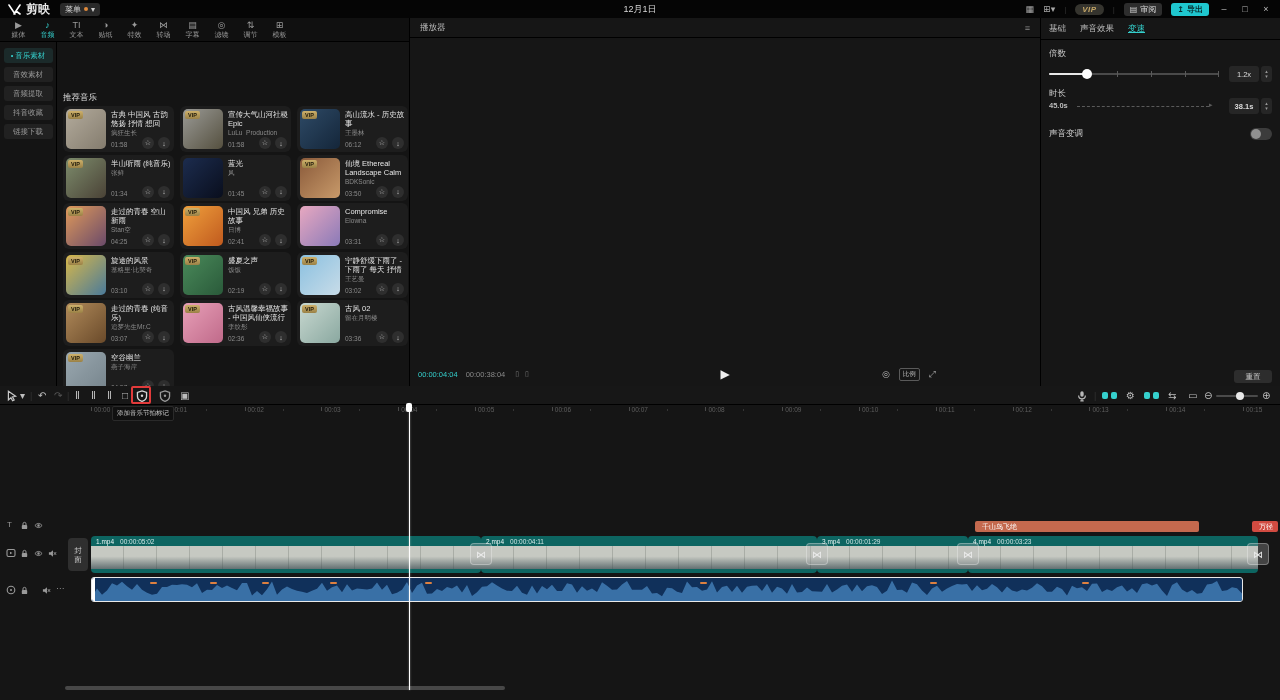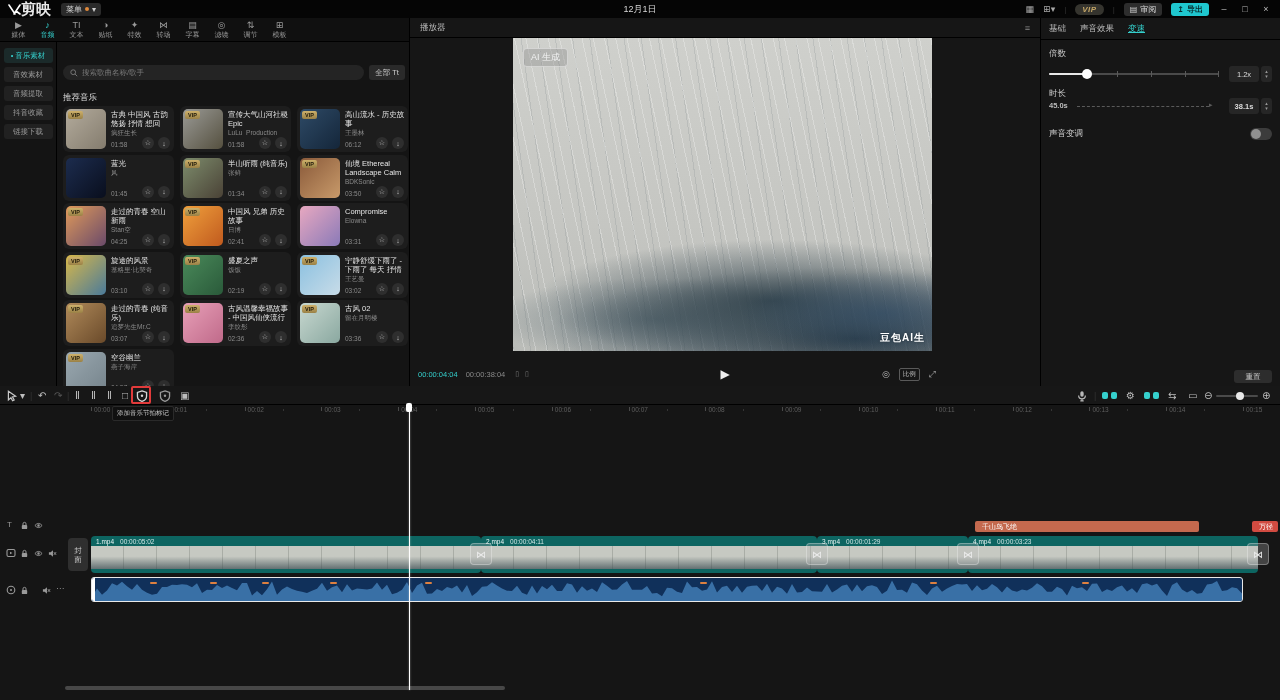--- a/index.html
+++ b/index.html
@@ -3,21 +3,21 @@
 <meta charset="utf-8">
 <style>
   *{margin:0;padding:0;box-sizing:border-box;}
   html,body{width:1280px;height:700px;background:#000;overflow:hidden;
     font-family:"Liberation Sans","DejaVu Sans",sans-serif;-webkit-font-smoothing:antialiased;}
   .app{position:relative;width:1280px;height:700px;background:#0a0a0a;color:#ccc;}
 
   
   .titlebar{position:absolute;left:0;top:0;width:1280px;height:18px;background:#050505;display:flex;align-items:center;}
   .logo{margin-left:8px;width:13px;height:11px;}
-  .appname{font-size:15px;font-weight:bold;color:#e8e8e8;}
+  .appname{margin-left:5px;font-size:12px;font-weight:bold;color:#e8e8e8;}
   .menubtn{margin-left:10px;height:13px;background:#2a2a2a;border-radius:3px;display:flex;align-items:center;
     padding:0 5px;font-size:8px;color:#cfcfcf;gap:3px;cursor:pointer;}
   .menudot{width:4px;height:4px;border-radius:50%;background:#e08a3c;}
   .proj-title{position:absolute;left:0;right:0;text-align:center;font-size:9px;color:#d8d8d8;pointer-events:none;}
   .tb-right{position:absolute;right:8px;top:0;height:18px;display:flex;align-items:center;gap:9px;}
   .tb-ic{font-size:9px;color:#a8a8a8;line-height:18px;cursor:pointer;}
   .tb-sep{color:#333;font-size:8px;}
   .vipbadge{background:#35342e;color:var(--vip);font-size:8px;font-weight:bold;font-style:italic;
     padding:1px 7px;border-radius:6px;letter-spacing:.5px;}
   .pillbtn{height:13px;display:flex;align-items:center;gap:3px;background:#2d2d2d;color:#ddd;
@@ -259,33 +259,20 @@
             <span>音频提取</span>
           </div>
           <div class="sitem">
             <span>抖音收藏</span>
           </div>
           <div class="sitem">
             <span>链接下载</span>
           </div>
         </aside>
       <div class="lib">
-        <div class="searchrow">
-          <div class="search">
-            <svg width="8" height="8" viewBox="0 0 10 10">
-              <circle cx="4" cy="4" r="3" fill="none" stroke="#777" stroke-width="1.2"></circle>
-              <line x1="6.3" y1="6.3" x2="9" y2="9" stroke="#777" stroke-width="1.2"></line>
-            </svg>
-            <span class="ph">搜索歌曲名称/歌手</span>
-          </div>
-          <div class="filterbtn">
-            <span>全部</span>
-            <span>Tt</span>
-          </div>
-        </div>
         <div class="sectitle">推荐音乐</div>
         <div class="cards" id="cardGrid">
             <div class="card">
     <div class="thumb" style="background:linear-gradient(135deg,#b3ab9c,#847c6e)"></div>
     <div class="vip">VIP</div>
     <div class="ctext">
       <div class="ctitle">古典 中国风 古韵 悠扬 抒情 想回 six</div>
       <div class="cartist">疯狂生长</div>
     </div>
     <div class="cdur">01:58</div>
@@ -314,40 +301,40 @@
       <div class="ctitle">高山流水 - 历史故事</div>
       <div class="cartist">王墨林</div>
     </div>
     <div class="cdur">06:12</div>
     <div class="cbtns">
       <div class="cbtn">☆</div>
       <div class="cbtn">↓</div>
     </div>
             </div>
             <div class="card">
+    <div class="thumb" style="background:linear-gradient(135deg,#7d8c6c,#4a4236)"></div>
+    <div class="vip">VIP</div>
+    <div class="ctext">
+      <div class="ctitle">半山听雨 (纯音乐)</div>
+      <div class="cartist">张鲜</div>
+    </div>
+    <div class="cdur">01:34</div>
+    <div class="cbtns">
+      <div class="cbtn">☆</div>
+      <div class="cbtn">↓</div>
+    </div>
+            </div>
+            <div class="card">
     <div class="thumb" style="background:linear-gradient(135deg,#1c2c4e,#090e1d)"></div>
 
     <div class="ctext">
       <div class="ctitle">蓝光</div>
       <div class="cartist">风</div>
     </div>
     <div class="cdur">01:45</div>
-    <div class="cbtns">
-      <div class="cbtn">☆</div>
-      <div class="cbtn">↓</div>
-    </div>
-            </div>
-            <div class="card">
-    <div class="thumb" style="background:linear-gradient(135deg,#7d8c6c,#4a4236)"></div>
-    <div class="vip">VIP</div>
-    <div class="ctext">
-      <div class="ctitle">半山听雨 (纯音乐)</div>
-      <div class="cartist">张鲜</div>
-    </div>
-    <div class="cdur">01:34</div>
     <div class="cbtns">
       <div class="cbtn">☆</div>
       <div class="cbtn">↓</div>
     </div>
             </div>
             <div class="card">
     <div class="thumb" style="background:linear-gradient(135deg,#8a5a3a,#c89a6a)"></div>
     <div class="vip">VIP</div>
     <div class="ctext">
       <div class="ctitle">仙境 Ethereal Landscape Calm Relax</div>
@@ -491,24 +478,20 @@
             </div>
           </div>
       </div>
     </div>
   </section>
 
   <section class="player-panel">
     <div class="phead">
       <span class="pt">播放器</span>
       <span class="pm">≡</span>
-    </div>
-    <div class="video">
-      <div class="aibadge">AI 生成</div>
-      <div class="watermark">豆包AI生</div>
     </div>
     <div class="pctrl">
       <span class="tc cur">00:00:04:04</span>
       <span class="tc tot">00:00:38:04</span>
       <span class="framesq">▯ ▯</span>
       <button class="playbtn">▶</button>
       <div class="pright">
         <span class="pric">◎</span>
         <span class="ratiobox">比例</span>
         <span class="pric">⤢</span>

